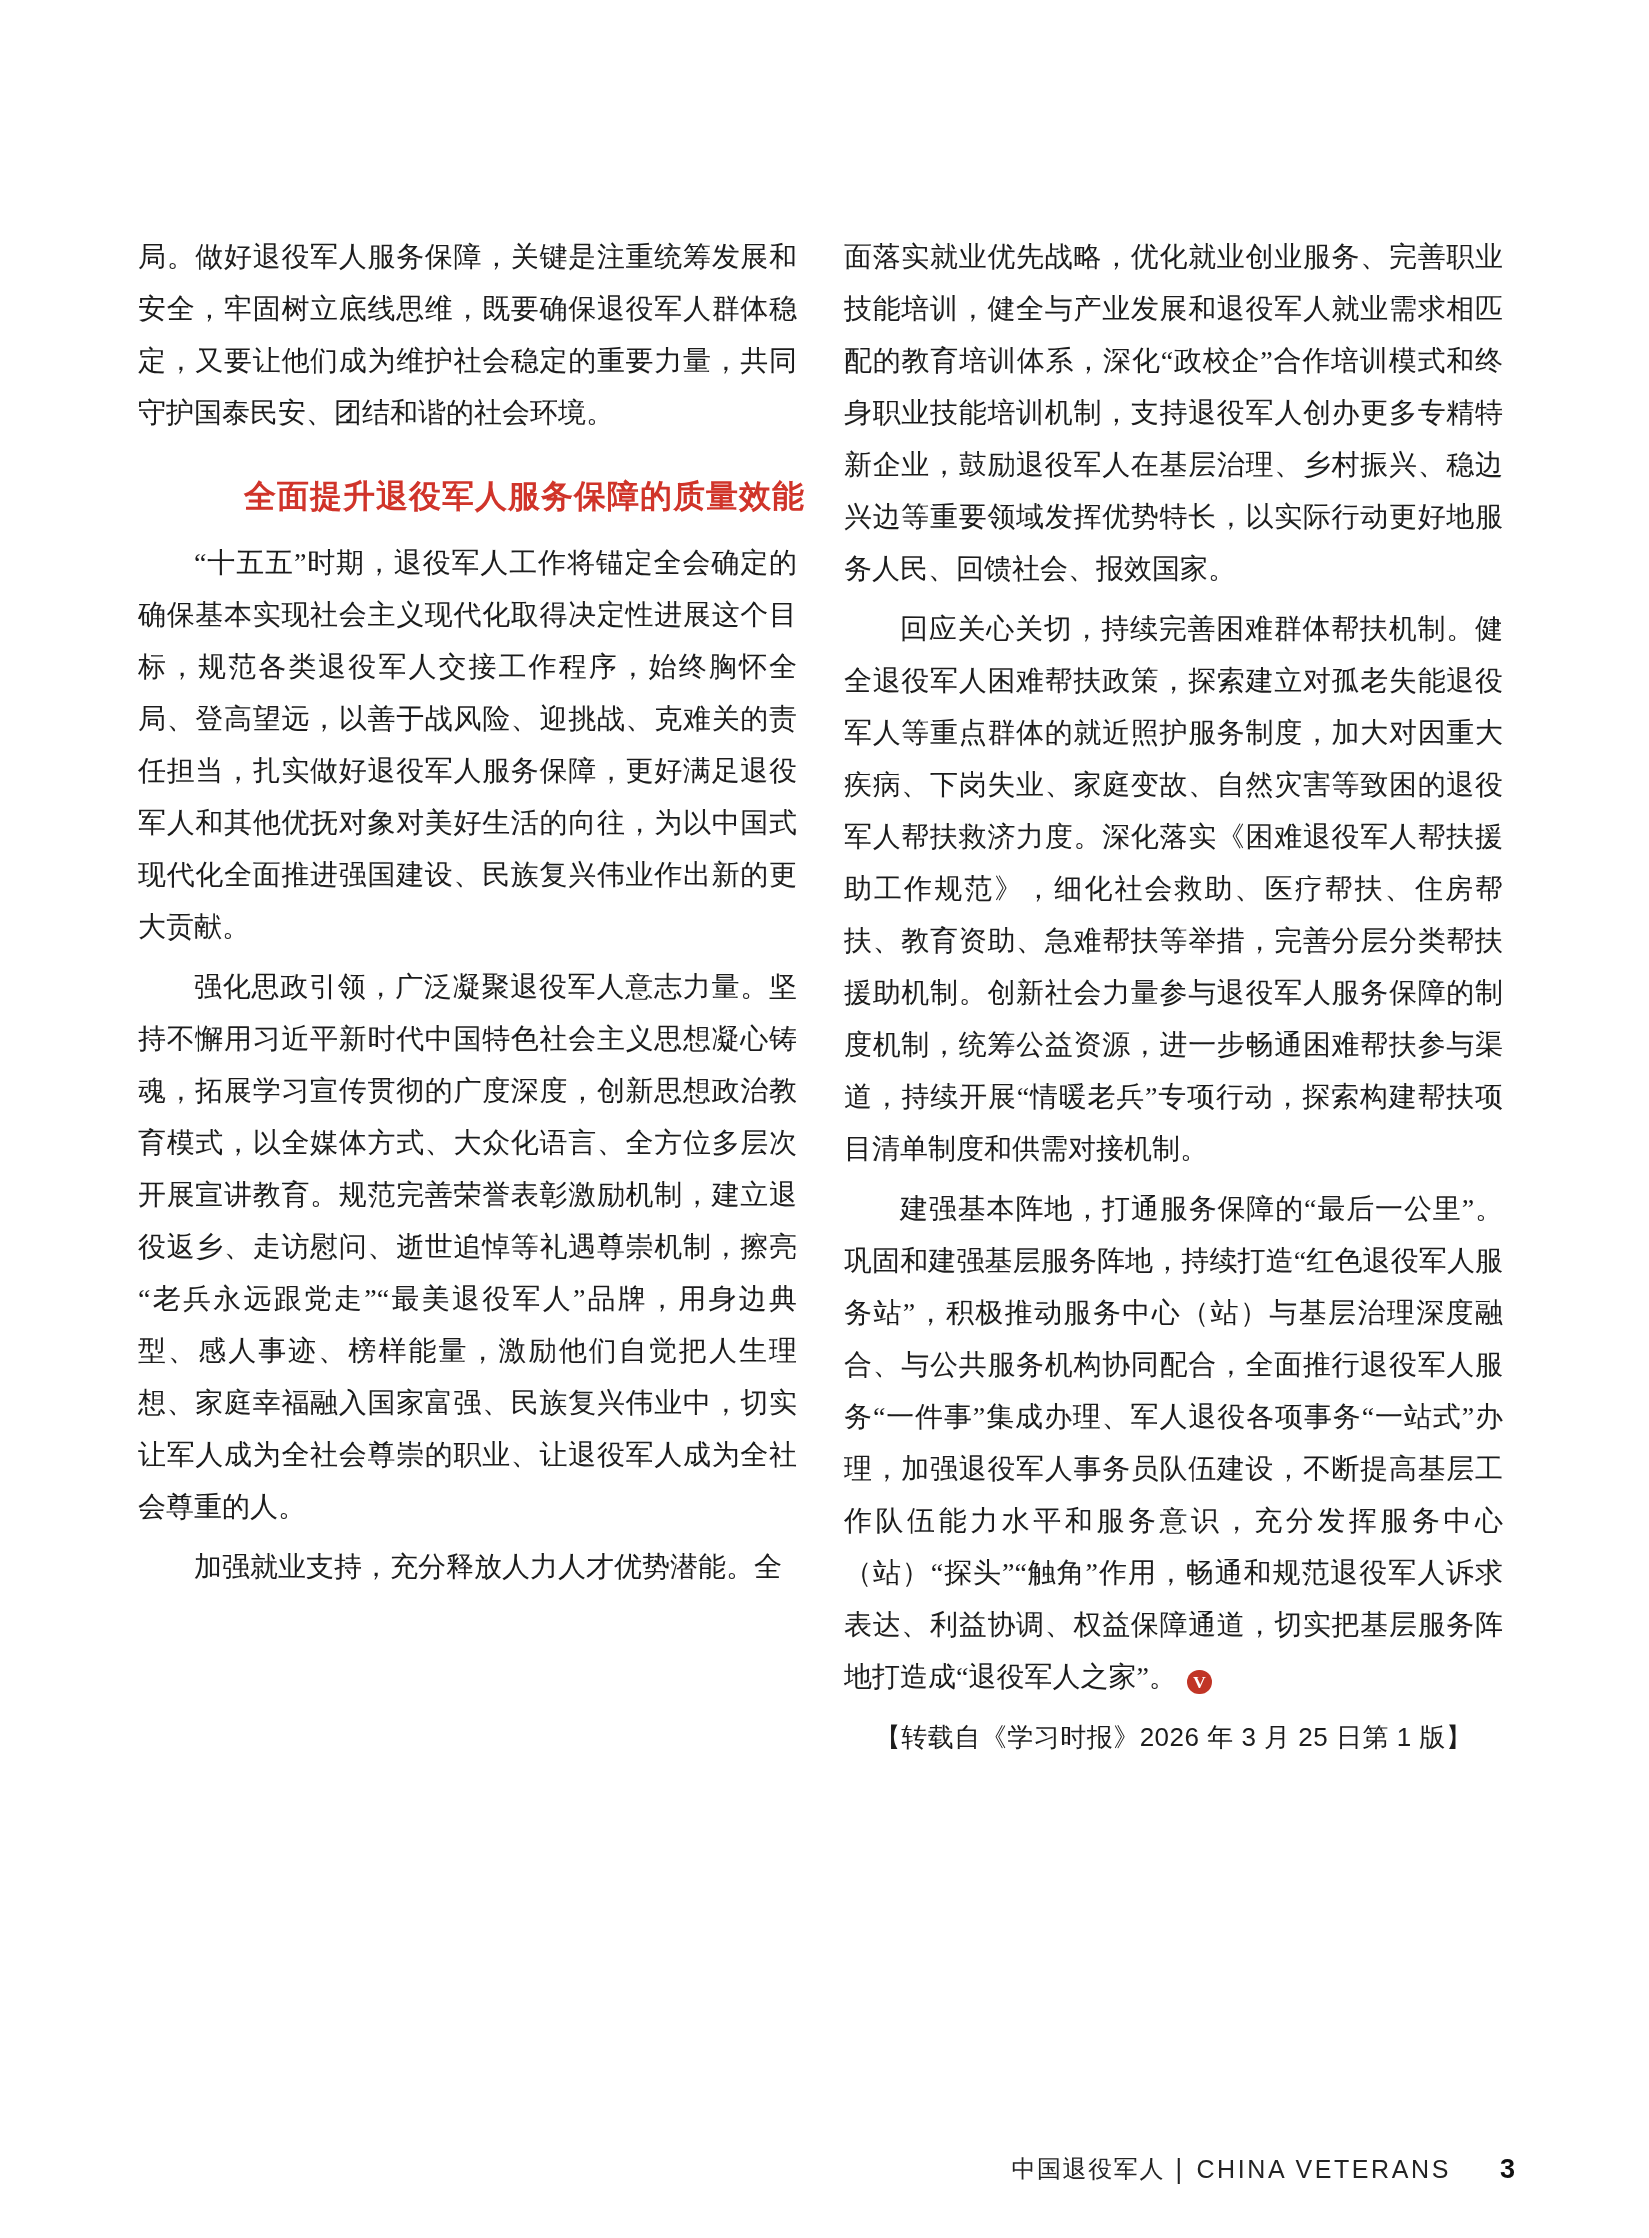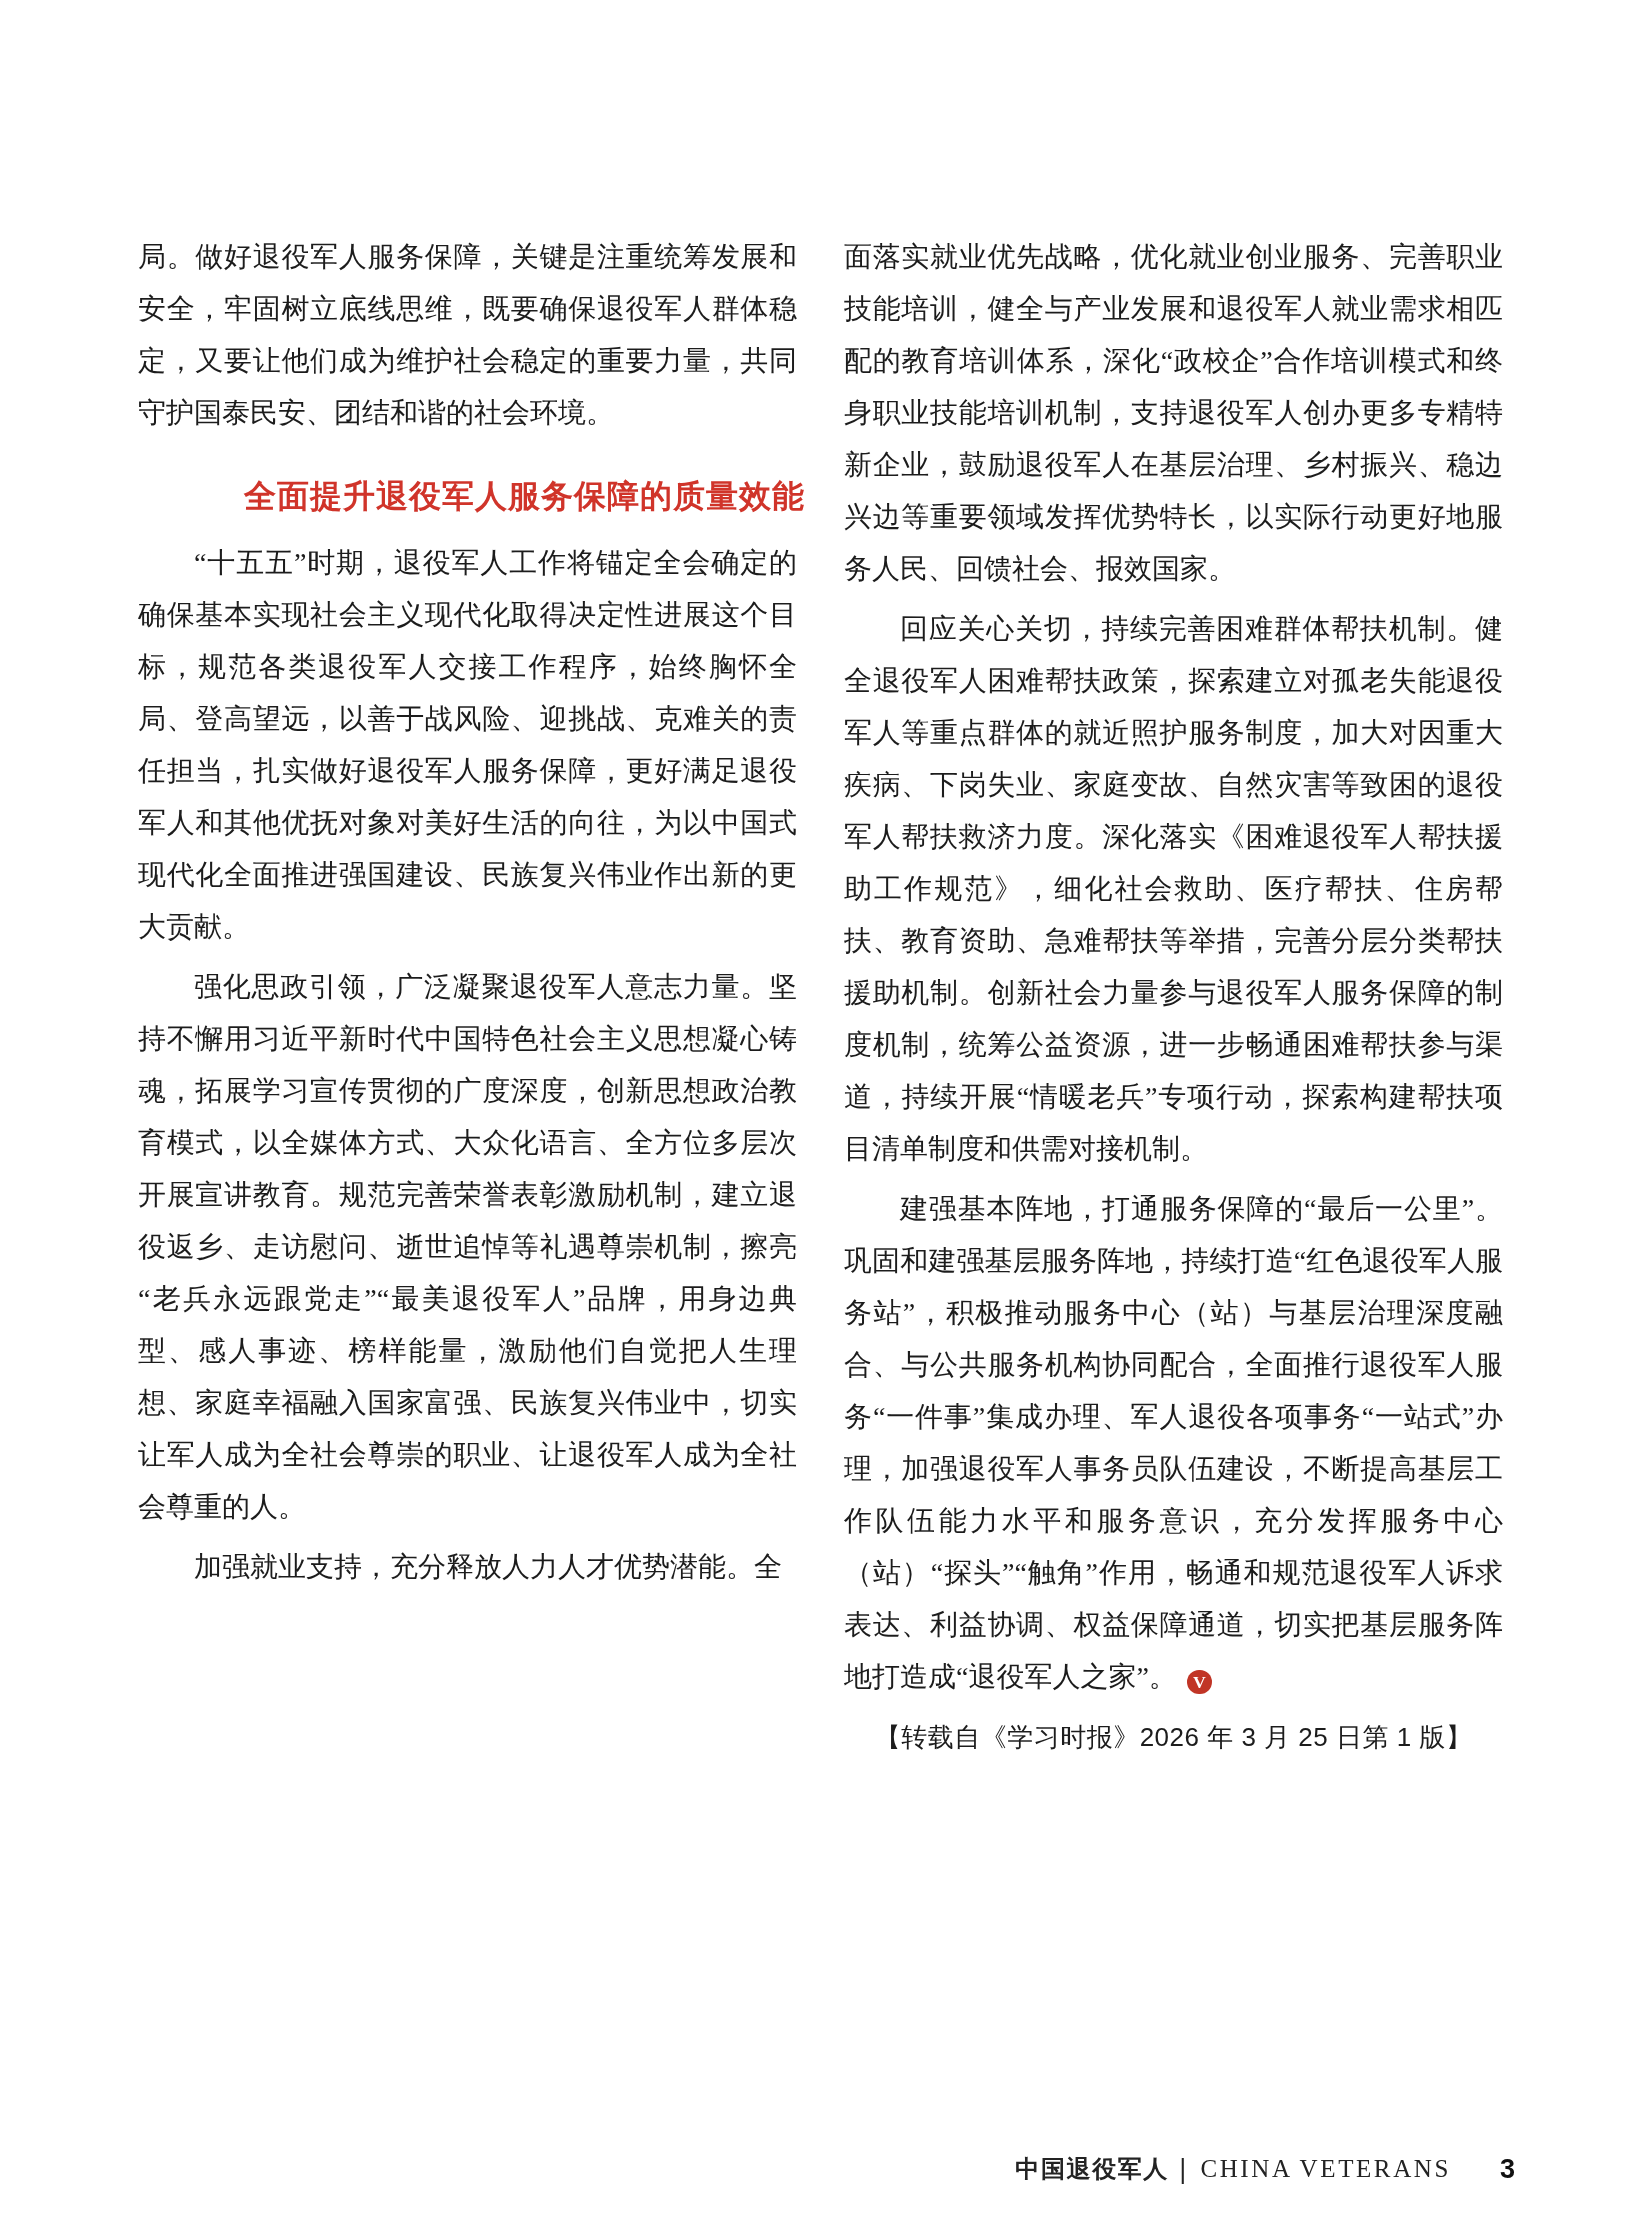--- a/index.html
+++ b/index.html
@@ -67,35 +67,35 @@
   }
   .page-footer{
     position:absolute;
     right:135px;
     bottom:54px;
     display:flex;
     align-items:center;
   }
   .footer-cn{
     font-family:"Liberation Sans", sans-serif;
-    font-weight:bold;
+    font-weight:normal;
     font-size:24px;
     color:#232323;
     letter-spacing:1.6px;
   }
   .footer-divider{
     font-family:"Liberation Sans", sans-serif;
     font-weight:bold;
     font-size:27px;
     color:#232323;
     margin:0 13.5px 0 10.4px;
     transform:scaleX(0.6);
   }
   .footer-en{
-    font-family:Liberation Serif, serif;
+    font-family:Liberation Sans, sans-serif;
     font-size:25px;
     color:#232323;
     letter-spacing:2.6px;
   }
   .footer-page{
     font-family:"Liberation Sans", sans-serif;
     font-weight:bold;
     font-size:27px;
     color:#111111;
     margin-left:49px;

